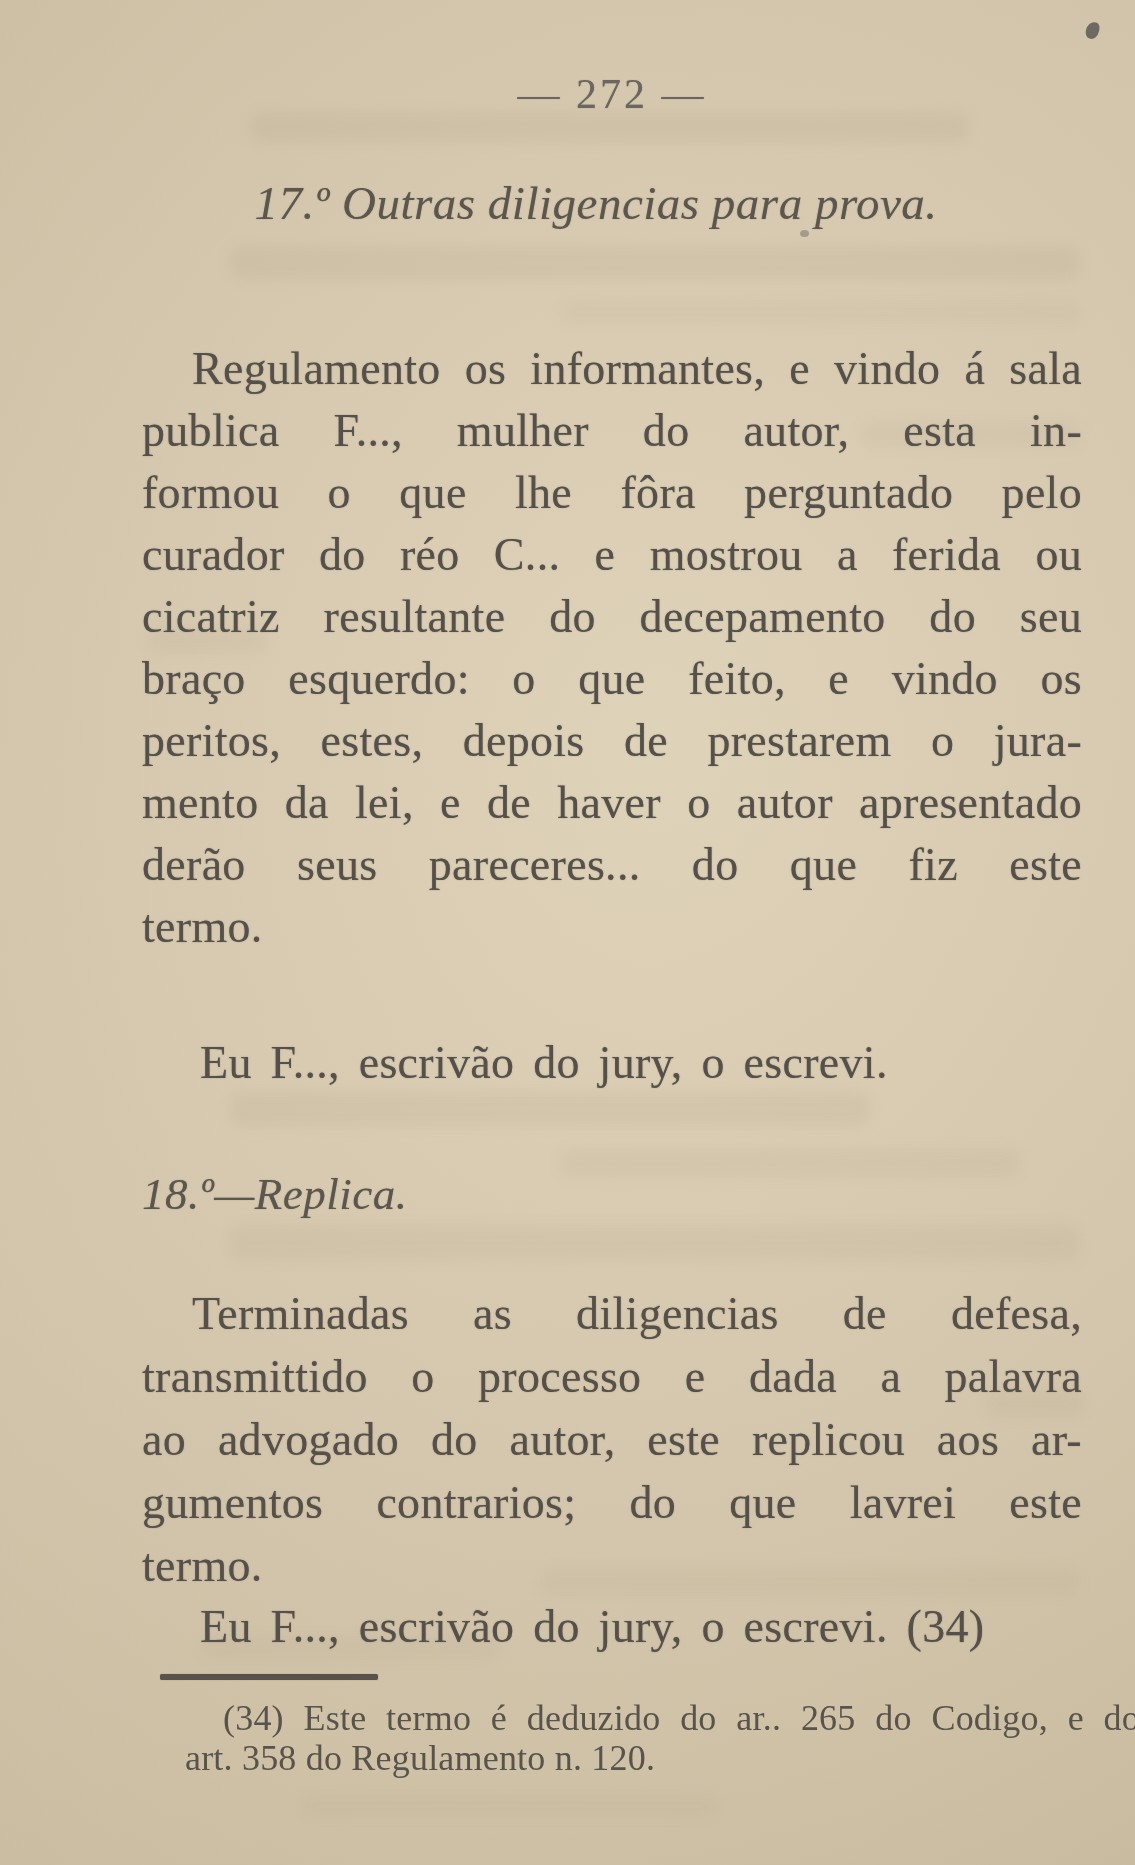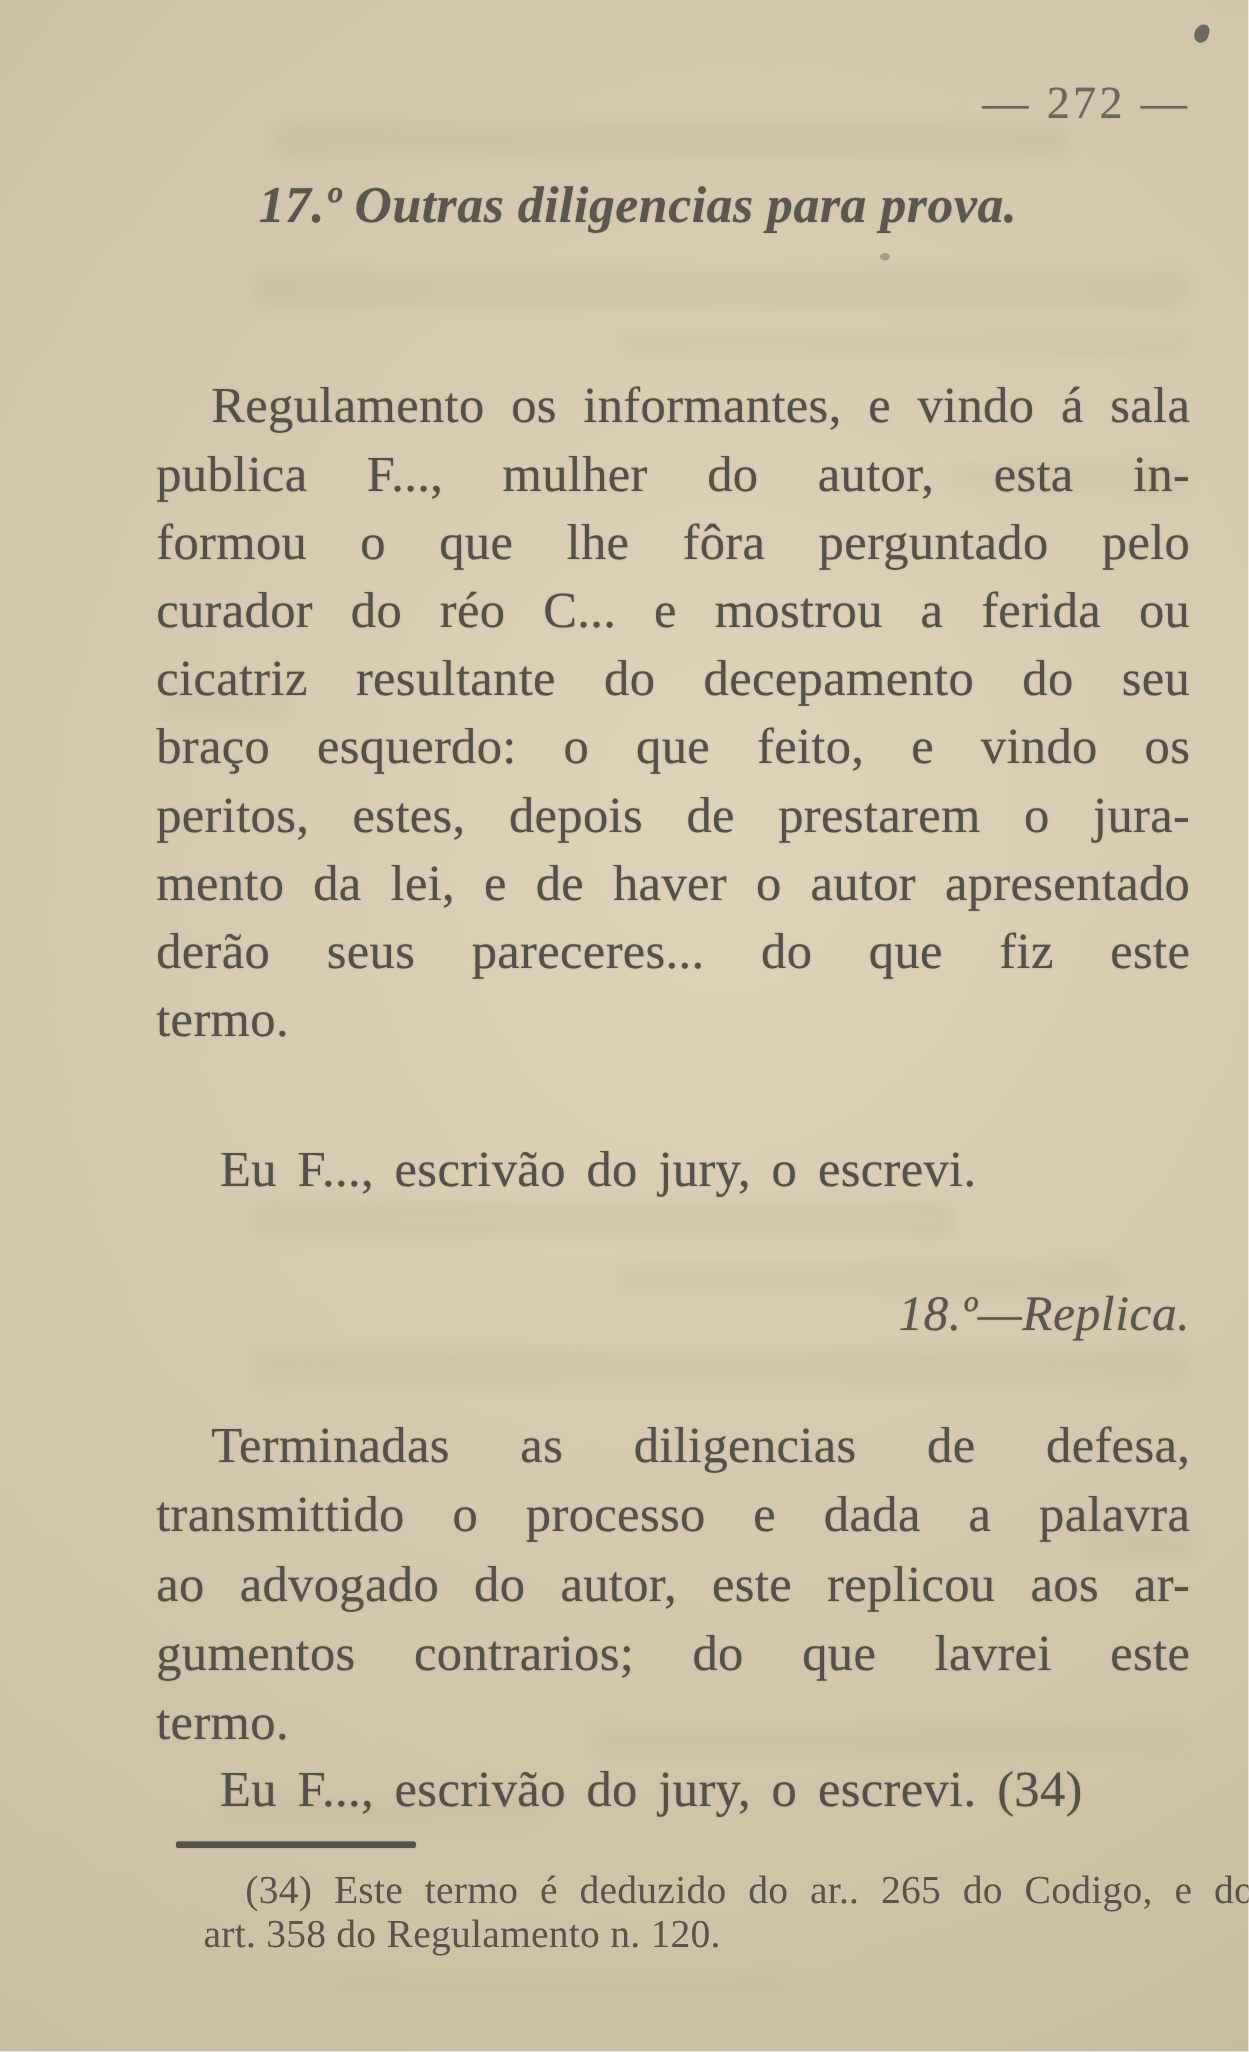--- a/index.html
+++ b/index.html
@@ -23,30 +23,30 @@
   .speck{
     position:absolute;left:1086px;top:22px;width:13px;height:17px;
     background:#6e6a61;border-radius:62% 38% 55% 45%;transform:rotate(12deg);
   }
   .inkdot{
     position:absolute;left:800px;top:230px;width:9px;height:7px;
     background:#7a756b;border-radius:50%;opacity:.55;filter:blur(0.5px);
   }
   .ink{color:#55514a;text-shadow:0 0 1.2px rgba(72,68,61,.5);}
   .pagenum{
-    position:absolute;top:70px;left:142px;width:940px;text-align:right;
+    position:absolute;top:70px;left:142px;width:940px;text-align:center;
     font-size:42px;letter-spacing:3px;color:#6b665f;text-shadow:0 0 1px rgba(90,86,79,.5);
   }
   .h17{
-    position:absolute;top:160px;left:80px;width:1000px;margin:0;text-align:center;
-    font-style:italic;font-weight:bold;font-size:47px;color:#5b564e;
+    position:absolute;top:160px;left:80px;width:1000px;margin:16px;text-align:center;
+    font-style:italic;font-weight:normal;font-size:47px;color:#5b564e;
     text-shadow:0 0 1.2px rgba(80,75,68,.45);letter-spacing:.5px;
   }
   .h18{
-    position:absolute;top:1168px;left:142px;width:940px;margin:0;text-align:right;
+    position:absolute;top:1168px;left:142px;width:940px;margin:0;text-align:left;
     font-style:italic;font-weight:normal;font-size:45px;color:#5b564e;
     text-shadow:0 0 1.2px rgba(80,75,68,.45);letter-spacing:.5px;
   }
   .para{position:absolute;left:142px;width:940px;font-size:46px;letter-spacing:.3px;}
   .p1{top:338px;}
   .p2{top:1282px;}
   .pline{
     height:62px;line-height:62px;
     text-align:justify;text-align-last:justify;
     white-space:nowrap;

